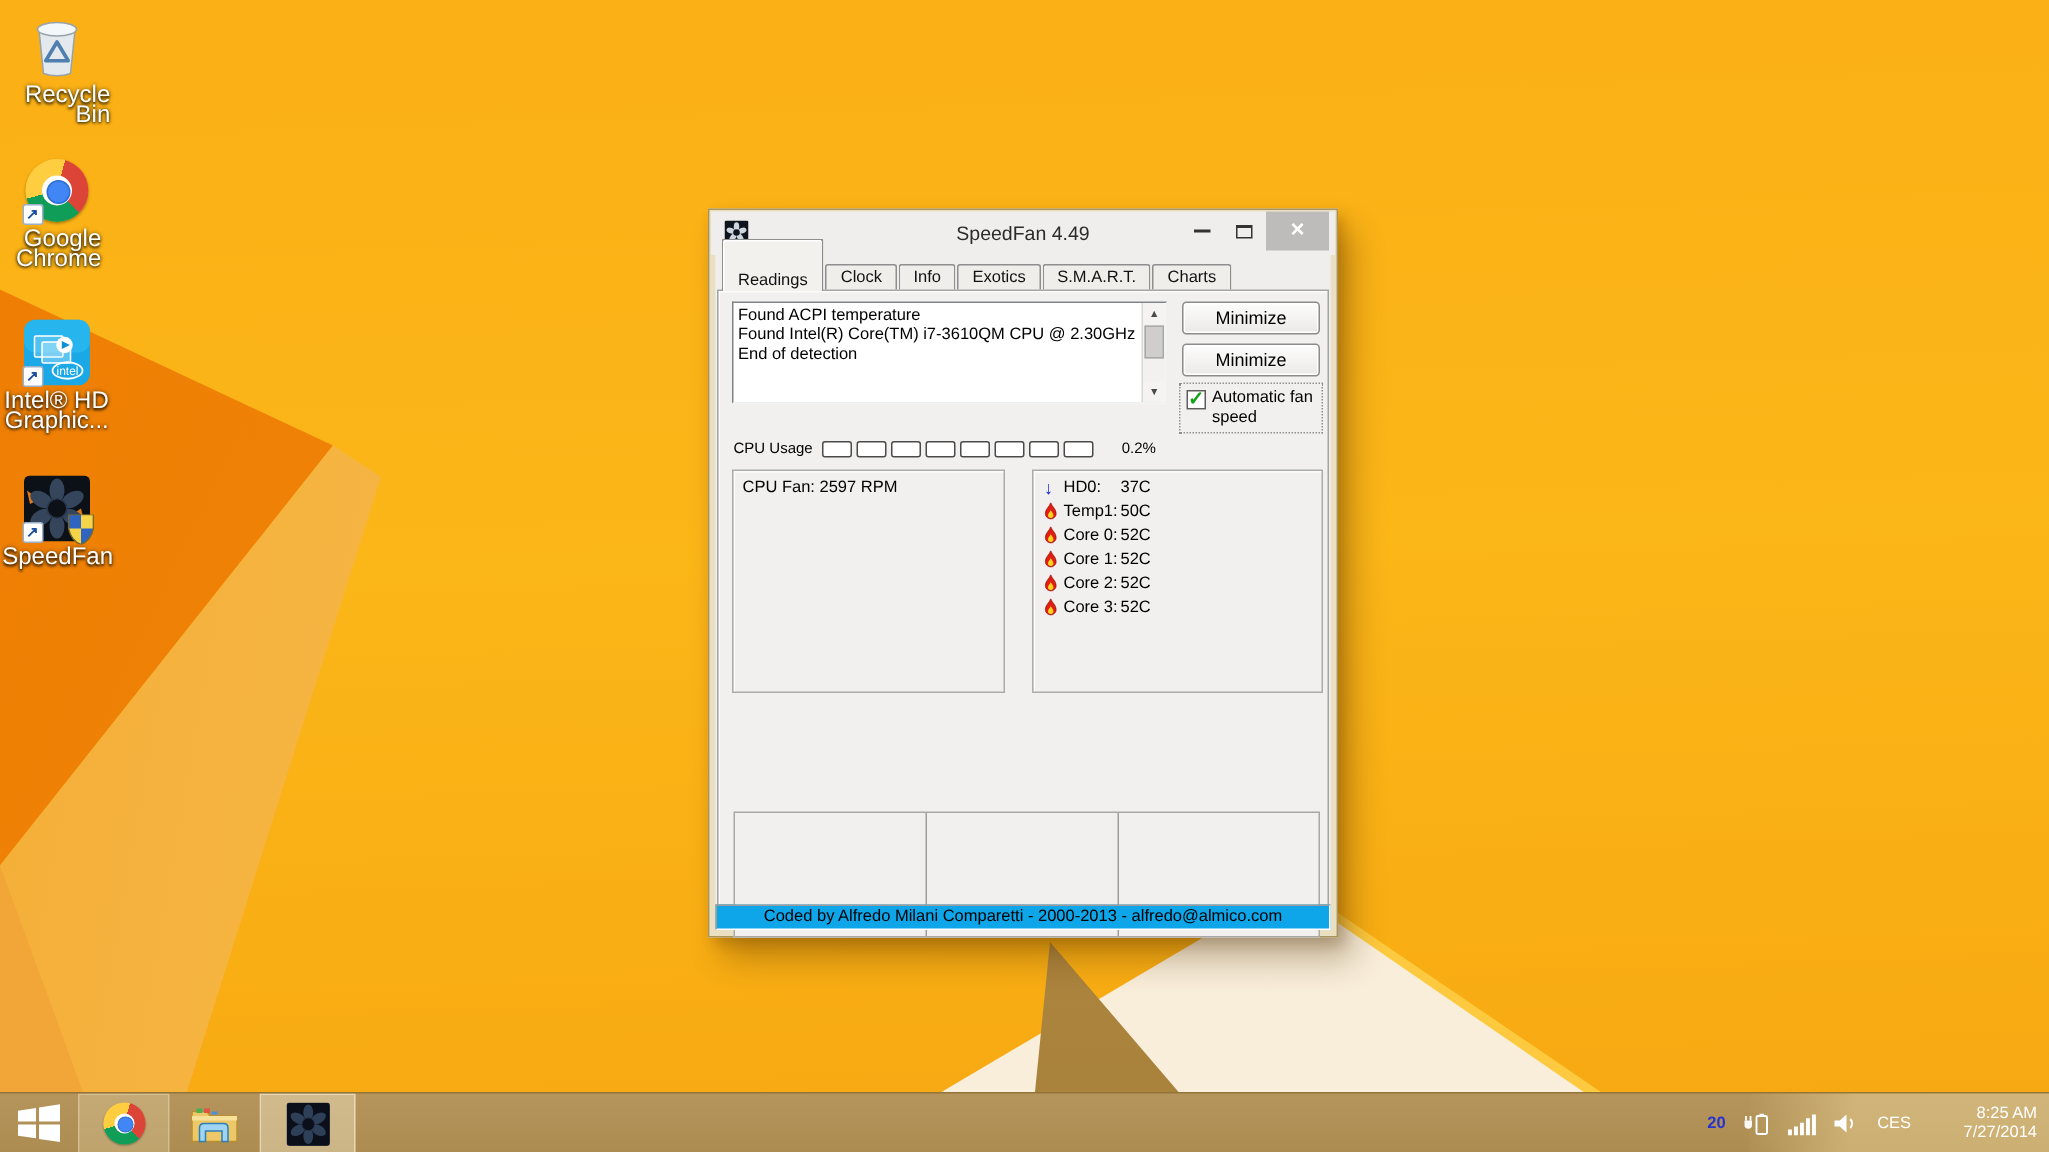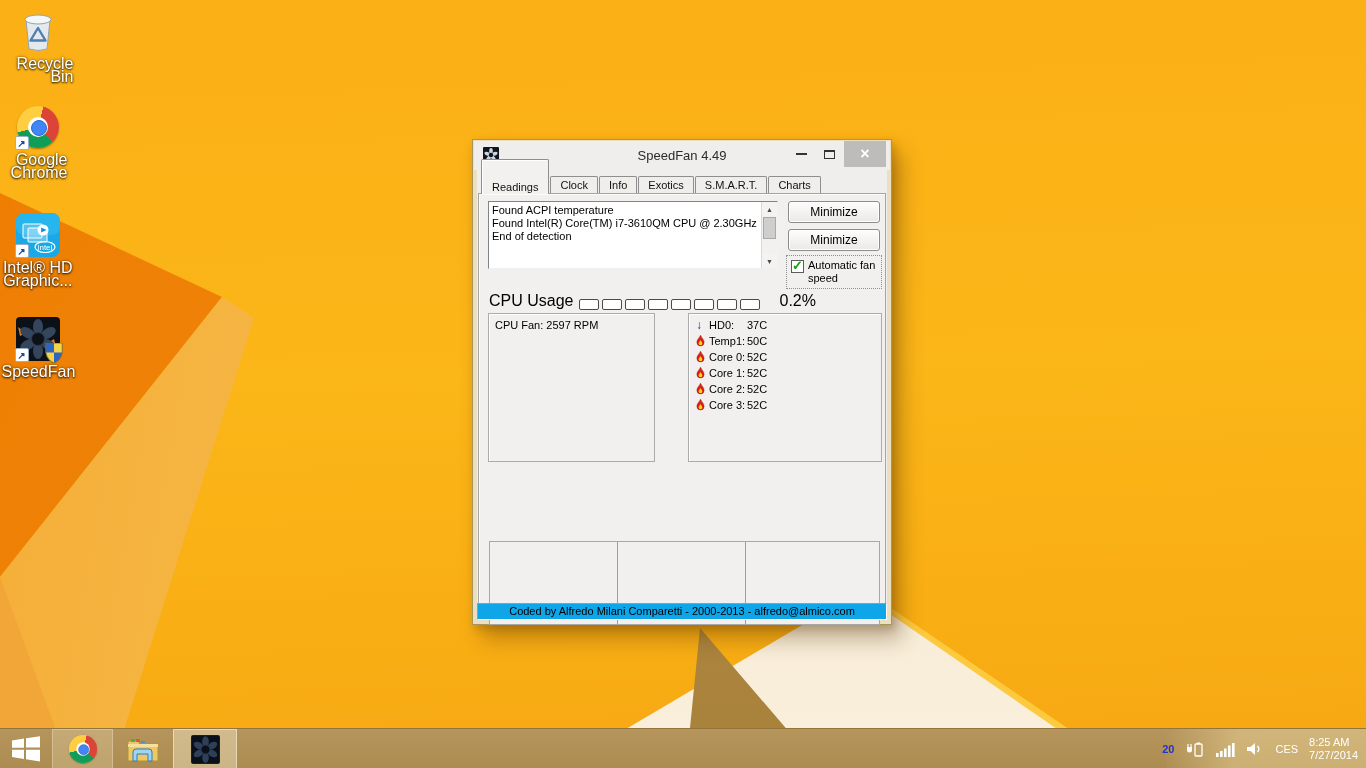--- a/index.html
+++ b/index.html
@@ -92,29 +92,29 @@
 
   .chkgroup { position:absolute; left:307px; top:61px; width:96px; height:34px;
     border:1px dotted #8f8f8f; padding:3px 2px 0 4px; display:flex; }
   .chk { width:13px; height:13px; background:#fff; border:1px solid #5c5c5c; margin-top:1px;
     flex:none; position:relative; }
   .chk::after { content:"✓"; position:absolute; left:0; top:-3px; font-size:13px;
     font-weight:bold; color:#13a013; }
   .chklbl { font-size:11px; line-height:13px; margin-left:4px; color:#000; }
 
   .cpurow { position:absolute; left:10px; top:100px; height:16px; display:flex;
-    align-items:flex-end; font-size:16px; color:#000; }
+    align-items:flex-start; font-size:10px; color:#000; }
   .cpurow .seg { display:inline-block; width:20px; height:11px; background:#fff;
     border:1px solid #4a4a4a; border-radius:2px; margin-right:3px; }
   .cpurow .lab { margin-right:6px; }
   .cpurow .val { margin-left:16px; }
 
   .panel { position:absolute; top:119px; height:149px; background:#f1f0ee;
     border:1px solid #ababab; box-shadow:inset 1px 1px 0 #fdfdfd; font-size:11px; color:#000; }
-  .panel-fan { left:9px; width:167px; }
+  .panel-fan { left:9px; width:182px; }
   .panel-temp { left:209px; width:194px; }
   .panel-fan .ptext { position:absolute; left:6px; top:5px; }
   .trow { position:absolute; left:7px; height:14px; display:flex; align-items:center; }
   .trow .tic { width:13px; flex:none; display:flex; align-items:center; }
   .trow .tname { display:inline-block; width:38px; }
   .downarrow { color:#1c2bd6; font-weight:bold; font-size:12px; line-height:10px; }
 
   .tribox { position:absolute; left:10px; top:347px; width:391px; height:84px;
     border:1px solid #a8a8a8; background:#f1f0ee; display:flex; }
   .tricell { height:100%; }
@@ -137,21 +137,21 @@
   .tb-chrome { left:52px; width:61px; background:rgba(255,244,214,.22);
     box-shadow:inset 0 0 0 1px rgba(255,250,230,.3); }
   .tb-explorer { left:113px; width:60px; }
   .tb-speedfan { left:173px; width:64px; background:rgba(255,246,220,.38);
     box-shadow:inset 0 0 0 1px rgba(255,250,230,.5); }
   .chrome-sm { transform:scale(.67); transform-origin:center; }
   .tray { position:absolute; right:8px; top:0; height:40px; display:flex; align-items:center;
     gap:11px; color:#fff; }
   .tray-temp { font-size:11px; font-weight:bold; color:#2433d0; }
   .tray-lang { font-size:11px; }
-  .tray-clock { text-align:left; font-size:11px; line-height:13px; }
+  .tray-clock { text-align:right; font-size:11px; line-height:13px;margin-left:24px; }
 </style>
 </head>
 <body>
 
 <div class="desktop">
 
   <div class="facet wp-dark"></div>
   <div class="facet wp-band"></div>
   <div class="facet wp-midlow"></div>
   <div class="facet wp-fold"></div>

